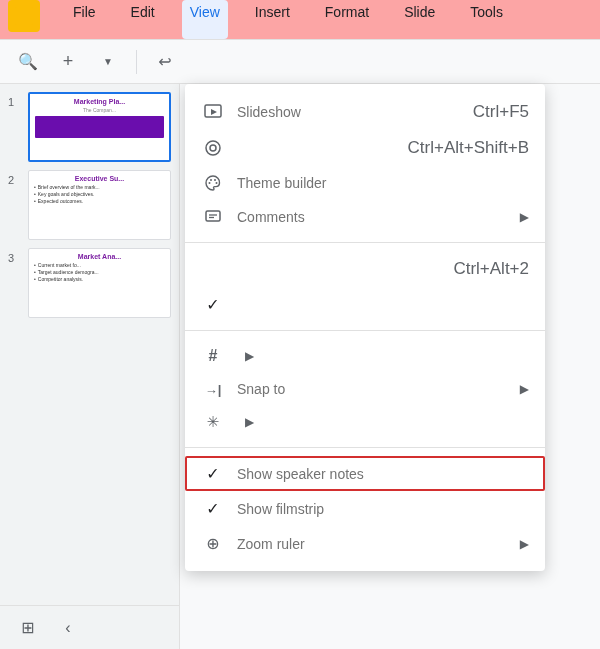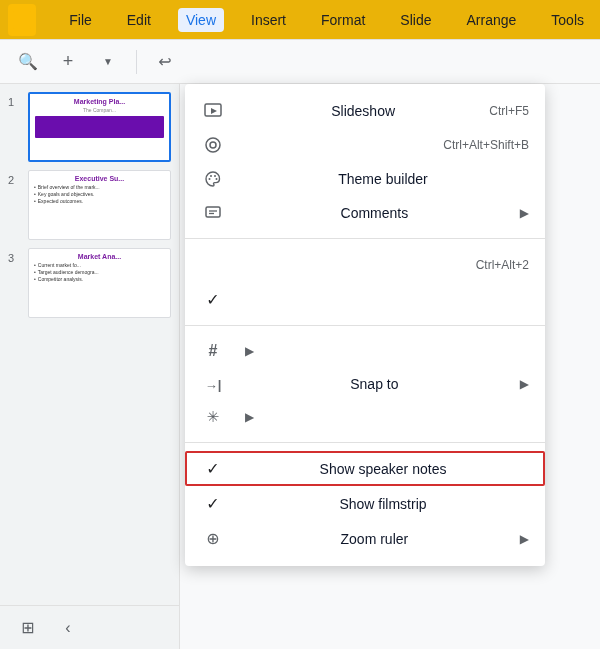--- a/index.html
+++ b/index.html
@@ -9,23 +9,22 @@
       background: #f8f9fa;
       font-family: 'Google Sans', Arial, sans-serif;
       font-size: 14px;
       overflow: hidden;
       position: relative;
     }
 
     
     .menu-bar {
       display: flex;
-      align-items: center;
       height: 40px;
-      background: #eab308;
+      background: #fca5a5;
       padding: 0 8px;
       border-bottom: 1px solid #e0e0e0;
       gap: 19px;
     }
     .app-icon {
       width: 32px;
       height: 32px;
       background: #fbbc04;
       border-radius: 4px;
       margin-right: 6px;
@@ -195,25 +194,24 @@
       display: flex;
       align-items: center;
       justify-content: center;
       margin-right: 12px;
       color: #5f6368;
       font-size: 16px;
     }
     .item-label {
       flex: 1;
       font-size: 14px;
-      color: #0f172a;
-      text-align: center;
+      color: #737373;
     }
     .item-shortcut {
-      font-size: 12px;
+      font-size: 17px;
       color: #5f6368;
       margin-left: auto;
     }
     .item-arrow {
       font-size: 12px;
       color: #5f6368;
       margin-left: 8px;
     }
     .checkmark {
       width: 24px;
@@ -233,21 +231,20 @@
     <svg width="18" height="18" viewBox="0 0 18 18">
       <rect width="18" height="18" fill="#fbbc04" rx="2"></rect>
     </svg>
   </div>
   <span class="menu-item-bar">File</span>
   <span class="menu-item-bar">Edit</span>
   <span class="menu-item-bar active">View</span>
   <span class="menu-item-bar">Insert</span>
   <span class="menu-item-bar">Format</span>
   <span class="menu-item-bar">Slide</span>
-  <span class="menu-item-bar">Arrange</span>
   <span class="menu-item-bar">Tools</span>
 </div>
 
 <div class="toolbar">
   <button class="toolbar-btn">
     <span>🔍</span>
   </button>
   <button class="toolbar-btn">
     <span style="font-size:18px; font-weight:300;">+</span>
   </button>

